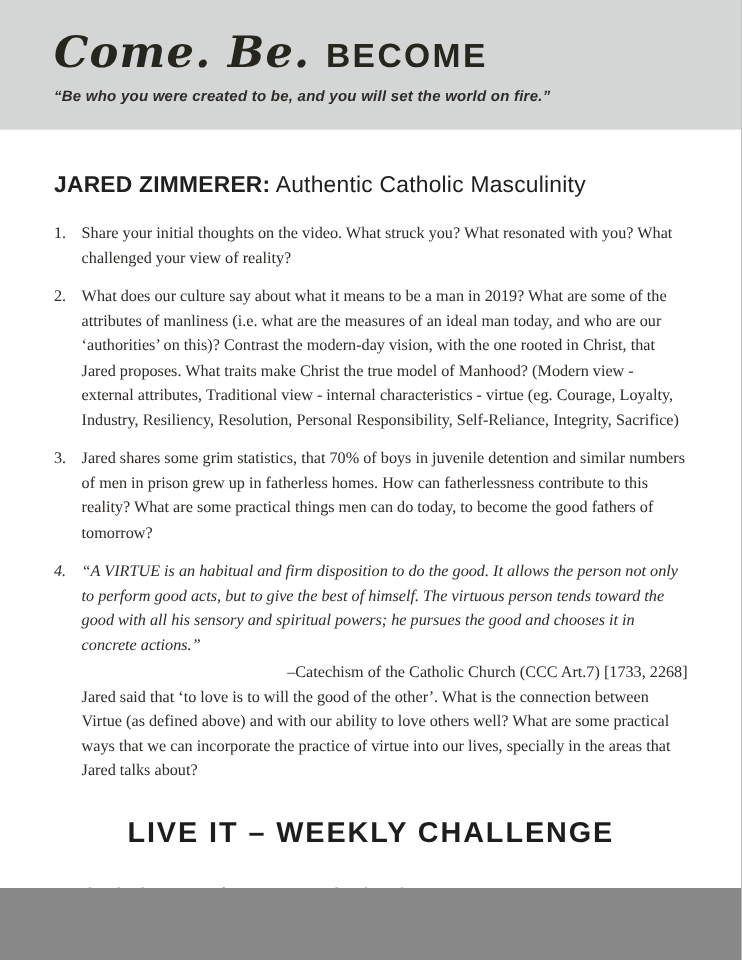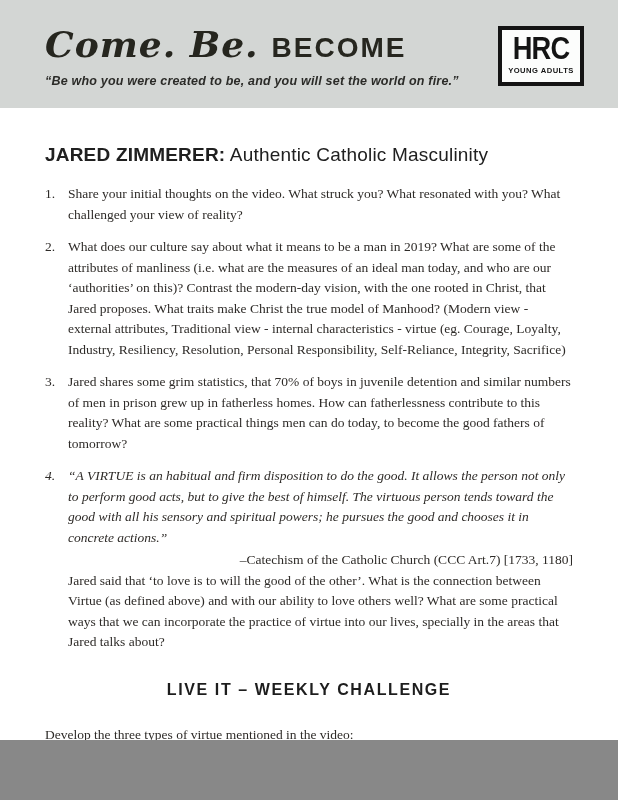--- a/index.html
+++ b/index.html
@@ -55,21 +55,21 @@
   }
   .title .speaker { font-weight: 800; }
   .section-heading {
     margin: 33px 0 0; text-align: center;
     font-family: "Liberation Sans", sans-serif;
     font-size: 15.5px; font-weight: 800; letter-spacing: 0.8px; color: #1d1d1d;
   }
   .challenge-heading {
     margin: 28px 0 0; text-align: center;
     font-family: "Liberation Sans", sans-serif;
-    font-size: 16px; font-weight: 800; letter-spacing: 1.6px; color: #1d1d1d;
+    font-size: 24px; font-weight: 800; letter-spacing: 1.6px; color: #1d1d1d;
   }
 
   .qlist { margin-top: 18px; }
   .question {
     display: flex; margin-bottom: 12px;
     font-size: 13.5px; line-height: 20.5px; color: #2e2b28;
   }
   .qnum { flex: none; width: 23px; }
   .qtext { flex: 1; }
   .q-italic { font-style: italic; }
@@ -83,24 +83,20 @@
 
 <div class="page">
 
   <header class="masthead">
     <div class="brand">
       <div class="brand-line">
         <span class="brand-script">Come. Be.</span>
         <span class="brand-become">BECOME</span>
       </div>
       <div class="tagline">“Be who you were created to be, and you will set the world on fire.”</div>
-    </div>
-    <div class="hrc-badge">
-      <div class="hrc-acronym">HRC</div>
-      <div class="hrc-sub">YOUNG ADULTS</div>
     </div>
   </header>
 
   <main class="doc-body">
 
     <h1 class="title"><span class="speaker">JARED ZIMMERER:</span><span> Authentic Catholic Masculinity</span></h1>
 
 
     <div class="qlist">
 
@@ -116,21 +112,21 @@
 
       <div class="question">
         <span class="qnum">3.</span>
         <span class="qtext">Jared shares some grim statistics, that 70% of boys in juvenile detention and similar numbers of men in prison grew up in fatherless homes. How can fatherlessness contribute to this reality? What are some practical things men can do today, to become the good fathers of tomorrow?</span>
       </div>
 
       <div class="question q-italic">
         <span class="qnum">4.</span>
         <span class="qtext">
           <span>“A VIRTUE is an habitual and firm disposition to do the good. It allows the person not only to perform good acts, but to give the best of himself. The virtuous person tends toward the good with all his sensory and spiritual powers; he pursues the good and chooses it in concrete actions.”</span>
-          <div class="quote-attribution">–Catechism of the Catholic Church (CCC Art.7) [1733, 1180]</div>
+          <div class="quote-attribution">–Catechism of the Catholic Church (CCC Art.7) [1733, 2268]</div>
           <div class="followup">Jared said that ‘to love is to will the good of the other’. What is the connection between Virtue (as defined above) and with our ability to love others well? What are some practical ways that we can incorporate the practice of virtue into our lives, specially in the areas that Jared talks about?</div>
         </span>
       </div>
 
     </div>
 
     <h2 class="challenge-heading">LIVE IT – WEEKLY CHALLENGE</h2>
 
     <p class="challenge-intro">Develop the three types of virtue mentioned in the video:</p>
 

